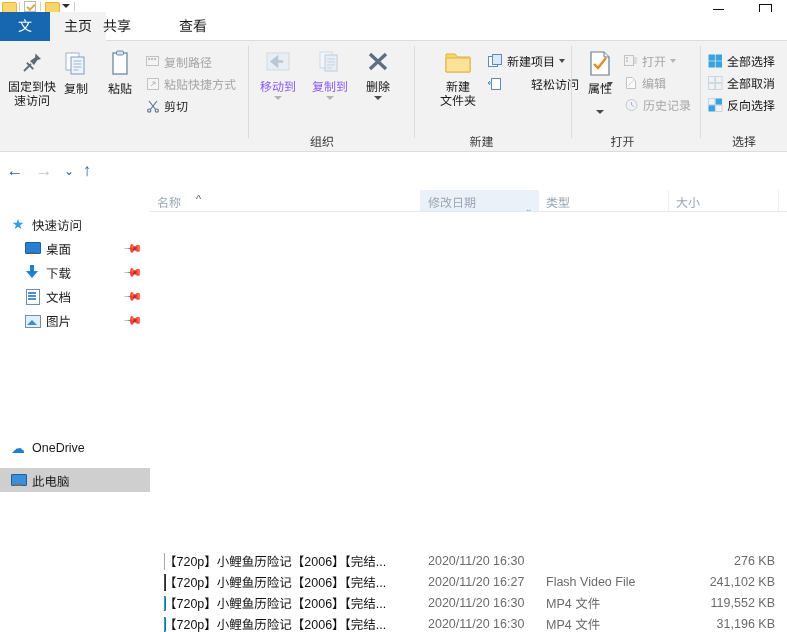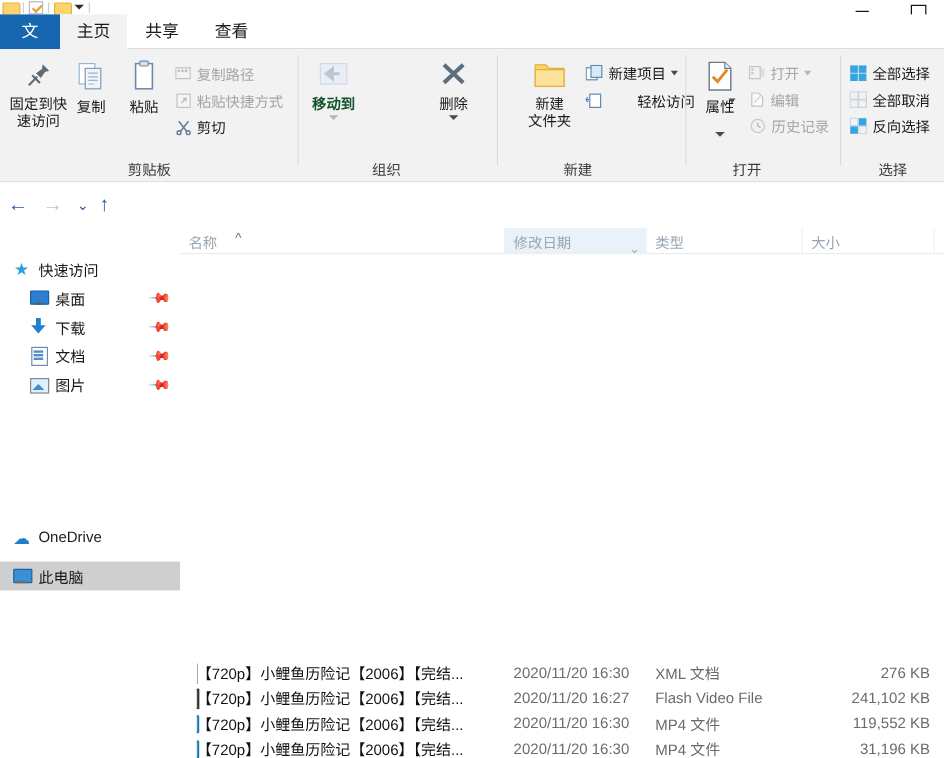--- a/index.html
+++ b/index.html
@@ -50,42 +50,42 @@
     position:absolute; left:0; top:12px; width:787px; height:29px;
     background:#ffffff; border-bottom:1px solid #dcdcdc;
   }
   .tab {
     position:absolute; top:0; height:29px; line-height:29px;
     font-size:14px; color:#1a1a1a; text-align:center; cursor:default;
     padding:0 12px;
   }
   .tab.file { left:0; width:50px; background:#1666b0; color:#ffffff; font-size:14px; }
   .tab.home { left:50px; width:56px; background:#f2f2f2; border-bottom:1px solid #f2f2f2; }
-  .tab.share{ left:106px; width:58px; }
+  .tab.share{ left:88px; width:58px; }
   .tab.view { left:164px; width:58px; }
 
   
   .ribbon {
     position:absolute; left:0; top:41px; width:787px; height:111px;
     background:#f2f2f2; border-bottom:1px solid #dcdcdc;
   }
   .group { position:absolute; top:0; height:111px; }
   .group .glabel {
     position:absolute; bottom:3px; left:0; width:100%; text-align:center;
     font-size:12px; color:#3c3c3c;
   }
   .group .gsep {
     position:absolute; right:0; top:5px; width:1px; height:92px; background:#dcdcdc;
   }
 
   .bigbtn {
     position:absolute; text-align:center; cursor:default;
   }
   .bigbtn .lbl { font-size:12px; color:#1a1a1a; line-height:14px; display:block; }
-  .bigbtn.dim .lbl { color:#14532d;font-weight:bold; }
+  .bigbtn.dim .lbl { color:#8b5cf6; }
   .smallbtn {
     position:absolute; display:flex; align-items:center; gap:4px; cursor:default;
     font-size:12px; color:#1a1a1a; white-space:nowrap;
   }
   .smallbtn.dim { color:#a6a6a6; }
   .caret-d { width:0;height:0;border-left:3.5px solid transparent;border-right:3.5px solid transparent;border-top:4px solid #4a4a4a; }
   .caret-d.dim { border-top-color:#b5b5b5; }
   .caret-big { position:absolute; left:50%; margin-left:-4px; width:0;height:0;
     border-left:4px solid transparent;border-right:4px solid transparent;border-top:4px solid #4a4a4a; }
   .caret-big.dim { border-top-color:#b5b5b5; }
@@ -288,34 +288,44 @@
         <svg width="14" height="14" viewBox="0 0 14 14">
           <g stroke="#5f7a95" fill="none" stroke-width="1.2">
             <path d="M3 2 L10 11 M11 2 L4 11"></path>
             <circle cx="3.2" cy="11.6" r="1.6"></circle>
               <circle cx="10.8" cy="11.6" r="1.6"></circle>
           </g>
         </svg>
         <span>剪切</span>
       </div>
 
-      <div class="glabel">剪贴板</div>
       <div class="gsep"></div>
     </div>
 
     <div class="group" style="left:249px; width:166px;">
       <div class="bigbtn dim" style="left:4px; top:8px; width:50px;">
         <svg width="30" height="28" viewBox="0 0 30 28" style="display:block;margin:0 auto 3px;">
           <rect x="4" y="4" width="22" height="17" fill="#e8eef4" stroke="#cfd9e3"></rect>
           <path d="M20 12.5 H11 M14 8.5 L9 12.5 L14 16.5 Z" stroke="#b9c6d3" stroke-width="2.6" fill="#b9c6d3"></path>
         </svg>
         <span class="lbl">移动到</span>
         <div class="caret-big dim" style="top:47px;"></div>
       </div>
 
+      <div class="bigbtn dim" style="left:56px; top:8px; width:50px;">
+        <svg width="30" height="28" viewBox="0 0 30 28" style="display:block;margin:0 auto 3px;">
+          <rect x="5" y="3" width="12" height="16" fill="#f2f6fa" stroke="#cfd9e3"></rect>
+          <rect x="10" y="6" width="12" height="16" fill="#e8eef4" stroke="#c0ccd8"></rect>
+          <g stroke="#c7d3de">
+              <path d="M12 10h8M12 13h8M12 16h8M12 19h5"></path>
+            </g>
+        </svg>
+        <span class="lbl">复制到</span>
+        <div class="caret-big dim" style="top:47px;"></div>
+      </div>
 
       <div class="bigbtn" style="left:108px; top:8px; width:42px;">
         <svg width="30" height="28" viewBox="0 0 30 28" style="display:block;margin:0 auto 3px;">
           <path d="M7 5 L23 20 M23 5 L7 20" stroke="#5d6e80" stroke-width="3.4" fill="none"></path>
         </svg>
         <span class="lbl">删除</span>
         <div class="caret-big" style="top:47px;"></div>
       </div>
 
 
@@ -528,21 +538,20 @@
   </div>
 
   <div class="filelist">
 
     <div class="frow" style="top:338px;">
       <span class="fname">
         <span class="ficon fi-xml"></span>
         <span>【720p】小鲤鱼历险记【2006】【完结...</span>
       </span>
       <span class="fdate">2020/11/20 16:30</span>
-      <span class="ftype">XML 文档</span>
       <span class="fsize">276 KB</span>
     </div>
 
     <div class="frow" style="top:359px;">
       <span class="fname">
         <span class="ficon fi-flv"></span>
         <span>【720p】小鲤鱼历险记【2006】【完结...</span>
       </span>
       <span class="fdate">2020/11/20 16:27</span>
       <span class="ftype">Flash Video File</span>

